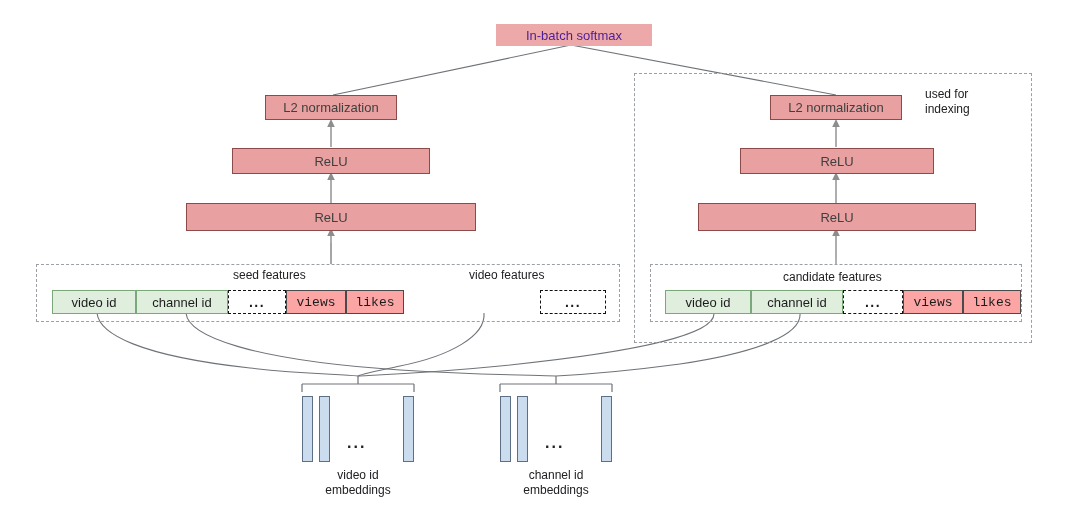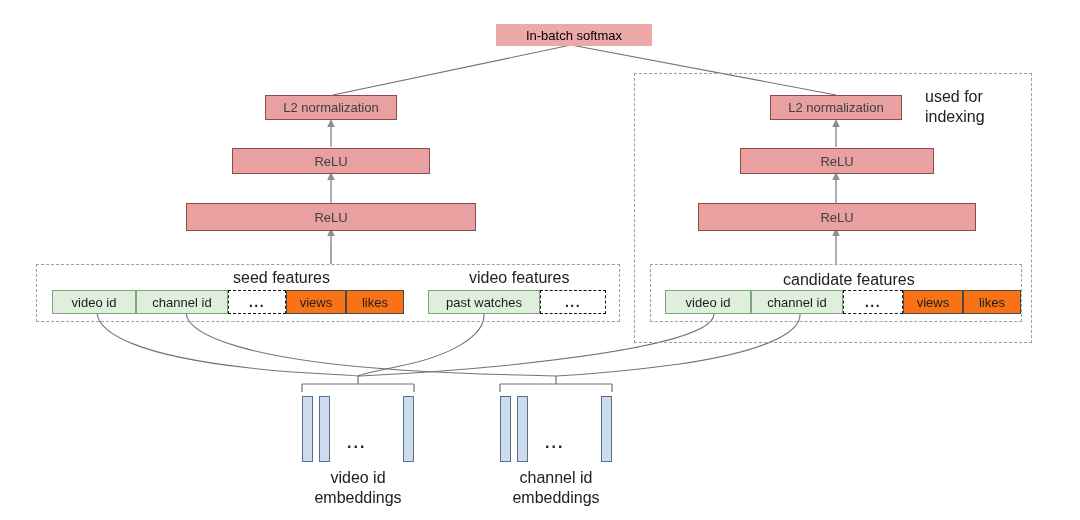--- a/index.html
+++ b/index.html
@@ -7,35 +7,35 @@
        font-family:"Liberation Sans","DejaVu Sans",sans-serif;color:#202124;}
   #stage{position:relative;width:1080px;height:520px;background:#fff;}
 
   .svg-layer{position:absolute;left:0;top:0;width:1080px;height:520px;pointer-events:none;}
 
   .node{position:absolute;box-sizing:border-box;display:flex;align-items:center;
         justify-content:center;font-size:13px;line-height:1;white-space:nowrap;}
 
   
   .red{background:#e8a0a0;border:1.4px solid #8d4a4a;color:#404040;}
-  .softmax{background:#eda9a9;border:none;color:#000000;}
+  .softmax{background:#eda9a9;border:none;color:#4c1d95;}
 
   
   .green{background:#dfeedd;border:1.3px solid #7aa878;color:#1c1c1c;}
   
-  .gray{background:#f97316;border:1.3px solid #4a4a4a;color:#1c1c1c;}
+  .gray{background:#fca5a5;border:1.3px solid #4a4a4a;color:#1c1c1c;font-family:Liberation Mono, monospace;}
   
   .ell{background:#ffffff;border:1.6px dashed #111;color:#1c1c1c;
        font-weight:700;letter-spacing:1.5px;font-size:14px;}
 
   
   .dashbox{position:absolute;box-sizing:border-box;border:1.2px dashed #9aa0a6;
            background:transparent;}
 
-  .caption{position:absolute;font-size:16px;color:#202124;white-space:nowrap;
+  .caption{position:absolute;font-size:12px;color:#202124;white-space:nowrap;
            line-height:1.25;}
   .caption.ctr{text-align:center;}
 
   .embar{position:absolute;background:#ccdcef;border:1px solid #5d6f85;box-sizing:border-box;}
   .dots{position:absolute;font-size:16px;font-weight:700;letter-spacing:2px;color:#202124;}
 </style>
 </head>
 <body>
 
 <div id="stage">
@@ -106,21 +106,20 @@
 
   <div class="caption" style="left:197px;top:268px;margin-left:36px;">seed features</div>
   <div class="caption" style="left:469px;top:268px;">video features</div>
 
   <div class="node green" style="left:52px;top:290px;width:84px;height:24px;">video id</div>
   <div class="node green" style="left:136px;top:290px;width:92px;height:24px;">channel id</div>
   <div class="node ell" style="left:228px;top:290px;width:58px;height:24px;">...</div>
   <div class="node gray" style="left:286px;top:290px;width:60px;height:24px;">views</div>
   <div class="node gray" style="left:346px;top:290px;width:58px;height:24px;">likes</div>
 
-  <div class="node green" style="left:428px;top:290px;width:112px;height:24px;">past watches</div>
   <div class="node ell" style="left:540px;top:290px;width:66px;height:24px;">...</div>
 
   <div class="node red" style="left:770px;top:95px;width:132px;height:25px;">L2 normalization</div>
   <div class="node red" style="left:740px;top:148px;width:194px;height:26px;">ReLU</div>
   <div class="node red" style="left:698px;top:203px;width:278px;height:28px;">ReLU</div>
 
   <div class="dashbox" style="left:650px;top:264px;width:372px;height:58px;"></div>
   <div class="caption" style="left:783px;top:270px;">candidate features</div>
 
   <div class="node green" style="left:665px;top:290px;width:86px;height:24px;">video id</div>

